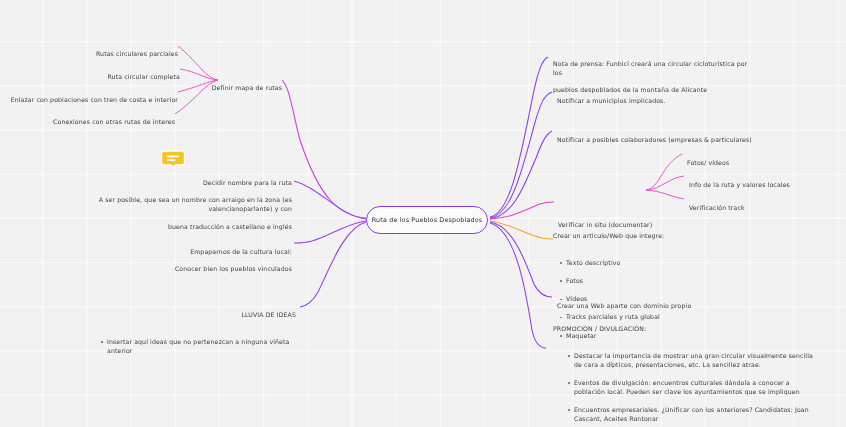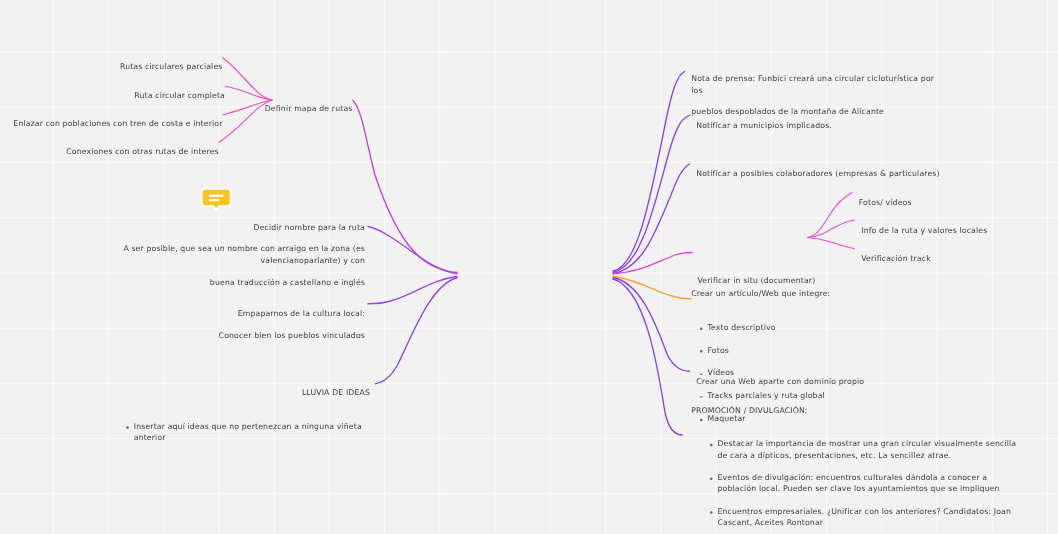--- a/index.html
+++ b/index.html
@@ -113,20 +113,21 @@
     <path d="M646,190 C662,189 668,178 684,176" fill="none" stroke="#f04cc4" stroke-width="0.95"></path>
     <path d="M646,190 C662,191 668,196 684,199" fill="none" stroke="#f04cc4" stroke-width="0.95"></path>
 
     <path d="M490,221 C512,224 524,234 542,238 C547,239 550,239 553,239" fill="none" stroke="#f5a623" stroke-width="1.05"></path>
 
     <path d="M490,222 C514,226 526,264 534,284 C539,294 545,297 552,297" fill="none" stroke="#8b3ce8" stroke-width="1.05"></path>
 
     <path d="M490,223 C516,230 526,292 532,330 C535,344 540,348 546,348" fill="none" stroke="#8b3ce8" stroke-width="1.05"></path>
   </svg>
 
+  <div id="center-node">Ruta de los Pueblos Despoblados</div>
 
   <div id="note-icon">
     <svg viewBox="0 0 24 19" width="24" height="19">
       <path d="M3 1 H21 A2.6 2.6 0 0 1 23.6 3.6 V12.4 A2.6 2.6 0 0 1 21 15 H14 L11.8 18 L9.8 15 H3 A2.6 2.6 0 0 1 0.4 12.4 V3.6 A2.6 2.6 0 0 1 3 1 Z" fill="#f7c325" stroke="#ffffff" stroke-width="1.6"></path>
       <rect x="6" y="5.6" width="12" height="1.7" rx="0.85" fill="#ffffff"></rect>
       <rect x="6" y="9.2" width="8.5" height="1.7" rx="0.85" fill="#ffffff"></rect>
     </svg>
   </div>
 
   <div class="node r" style="left:150px; top:75px; width:132px;">

